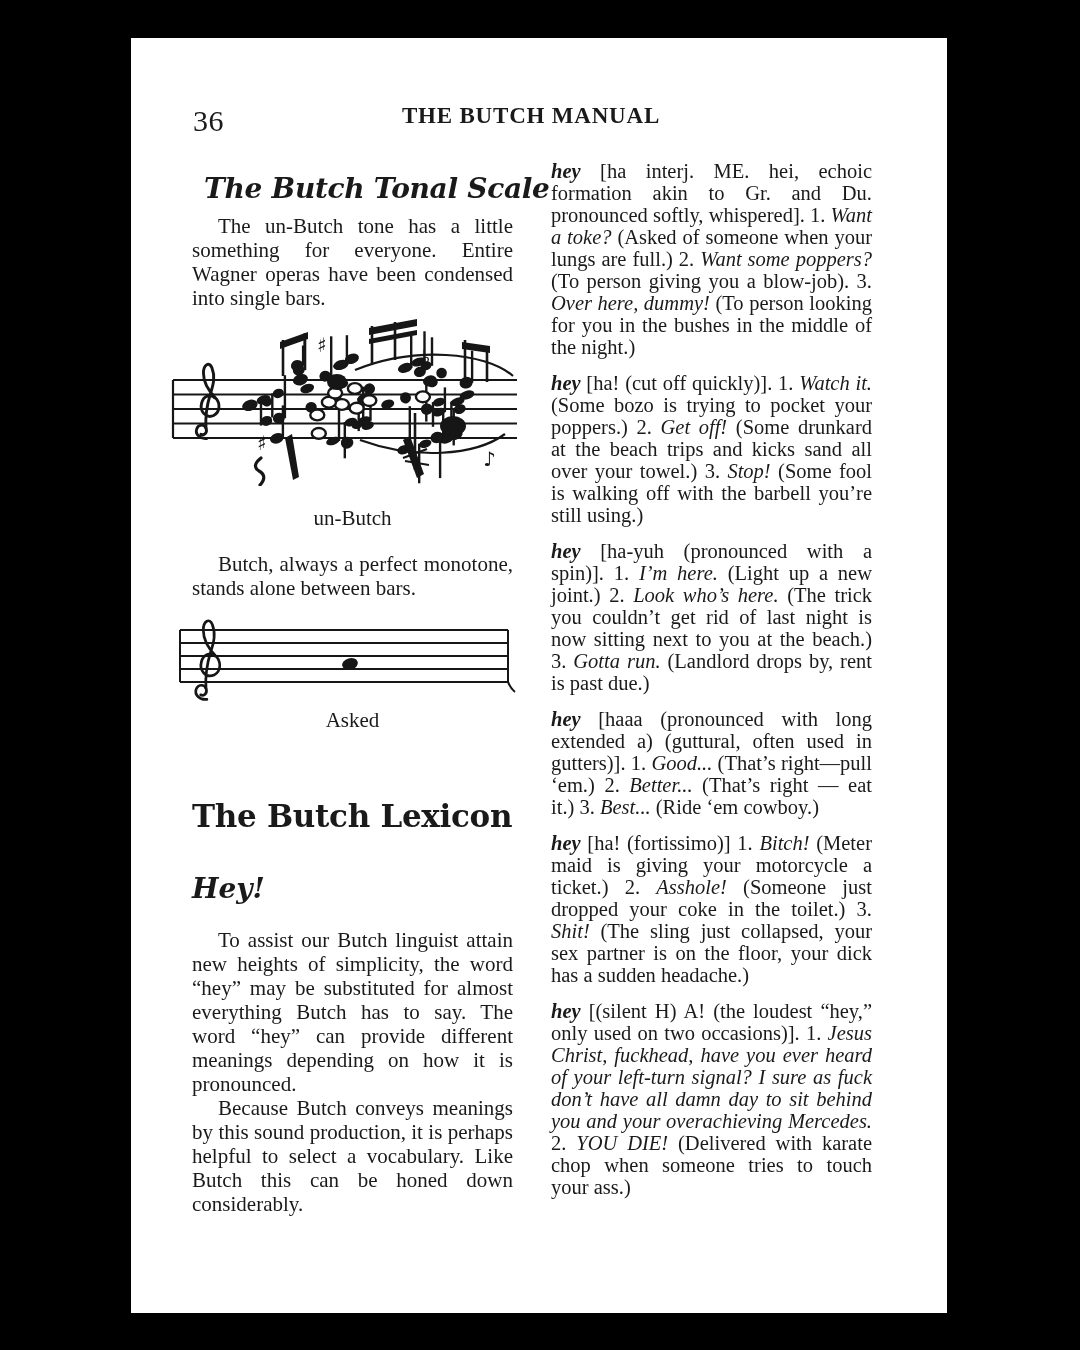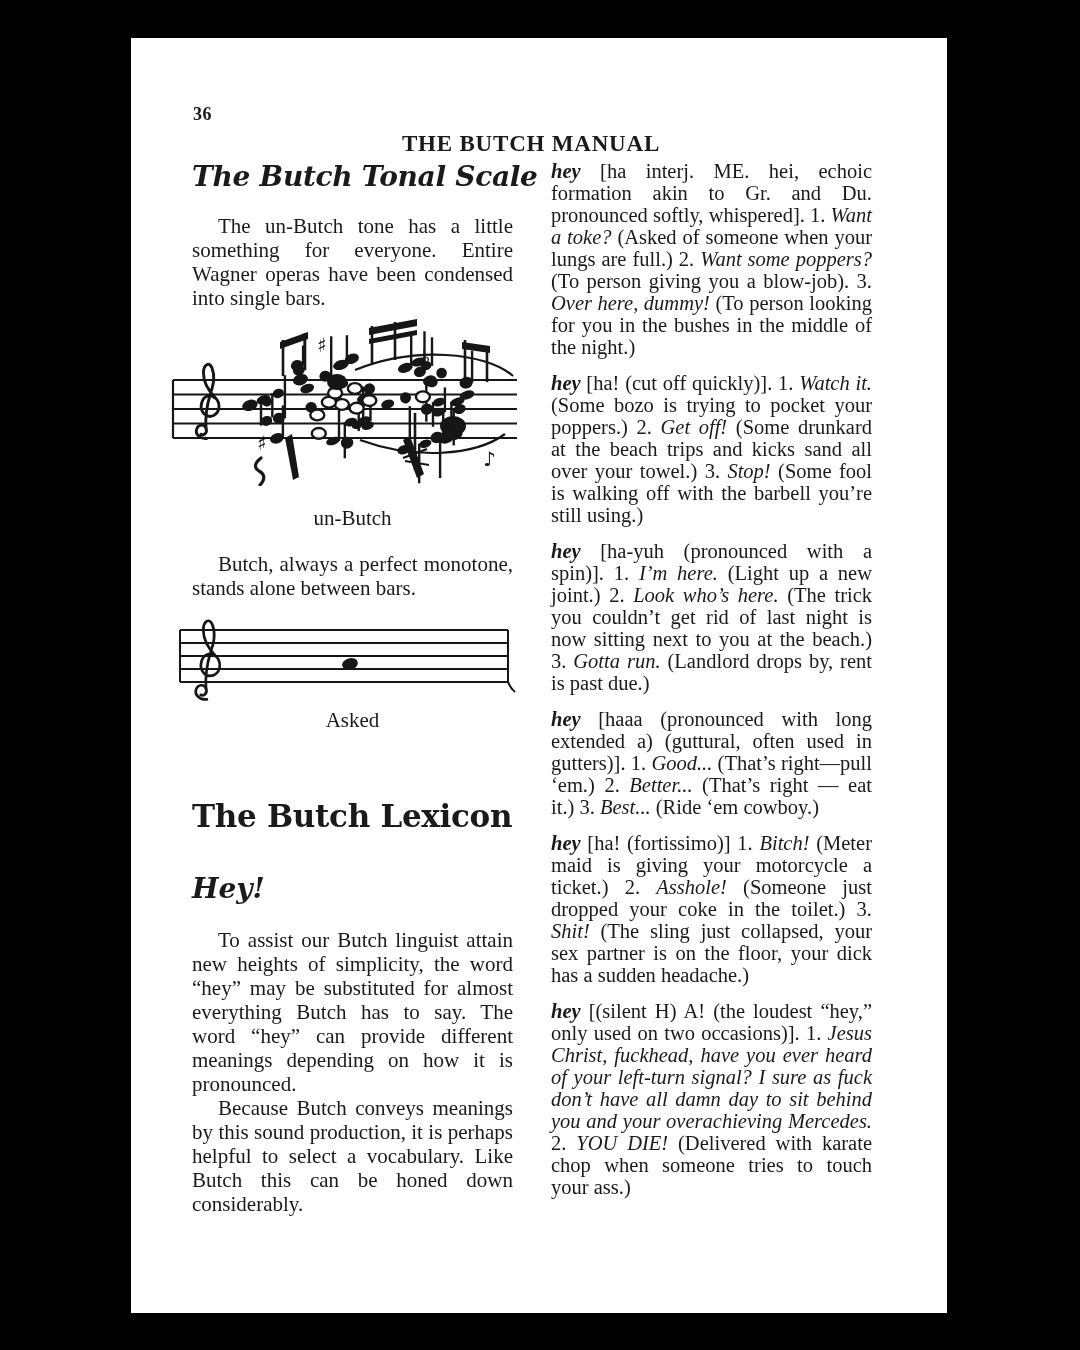--- a/index.html
+++ b/index.html
@@ -1,29 +1,29 @@
 <!DOCTYPE html>
 <html><head>
 <meta charset="utf-8">
 <style>
   html,body{margin:0;padding:0;background:#000;}
   body{width:1080px;height:1350px;position:relative;overflow:hidden;
        font-family:"Liberation Serif",serif;color:#1a1a1a;}
   .frame{position:absolute;inset:0;background:#000;}
   .page{position:absolute;left:131px;top:38px;width:816px;height:1275px;
         background:#ffffff;}
-  .pagenum{position:absolute;left:62px;top:66px;font-size:18px;font-weight:bold;
+  .pagenum{position:absolute;left:62px;top:66px;font-size:30px;font-weight:normal;
            letter-spacing:.5px;}
   .running-title{position:absolute;left:61px;top:65px;width:678px;text-align:center;
-           font-size:23px;font-weight:bold;letter-spacing:.8px;margin-top:28px;}
+           font-size:23px;font-weight:bold;letter-spacing:.8px;}
   .col{position:absolute;top:122px;width:321px;}
   .col-left{left:61px;height:1120px;}
   .col-right{left:420px;}
   .abs{position:absolute;left:0;right:0;}
-  h2.tonal{margin:0;font-family:"DejaVu Serif",serif;font-style:italic;
+  h2.tonal{margin:12px;font-family:"DejaVu Serif",serif;font-style:italic;
            font-weight:bold;font-size:28px;letter-spacing:-.3px;white-space:nowrap;}
   h2.lexicon{margin:0;font-family:"DejaVu Serif",serif;font-weight:bold;
            font-size:31px;letter-spacing:-.3px;white-space:nowrap;}
   h3.hey{margin:0;font-family:"DejaVu Serif",serif;font-style:italic;
            font-weight:bold;font-size:28px;}
   p.body{margin:0;font-size:21px;line-height:24px;text-align:justify;
          text-indent:26px;}
   .caption{text-align:center;font-size:21px;}
   .entries p.entry{margin:0 0 14px 0;font-size:20.5px;line-height:22px;
          text-align:justify;}

